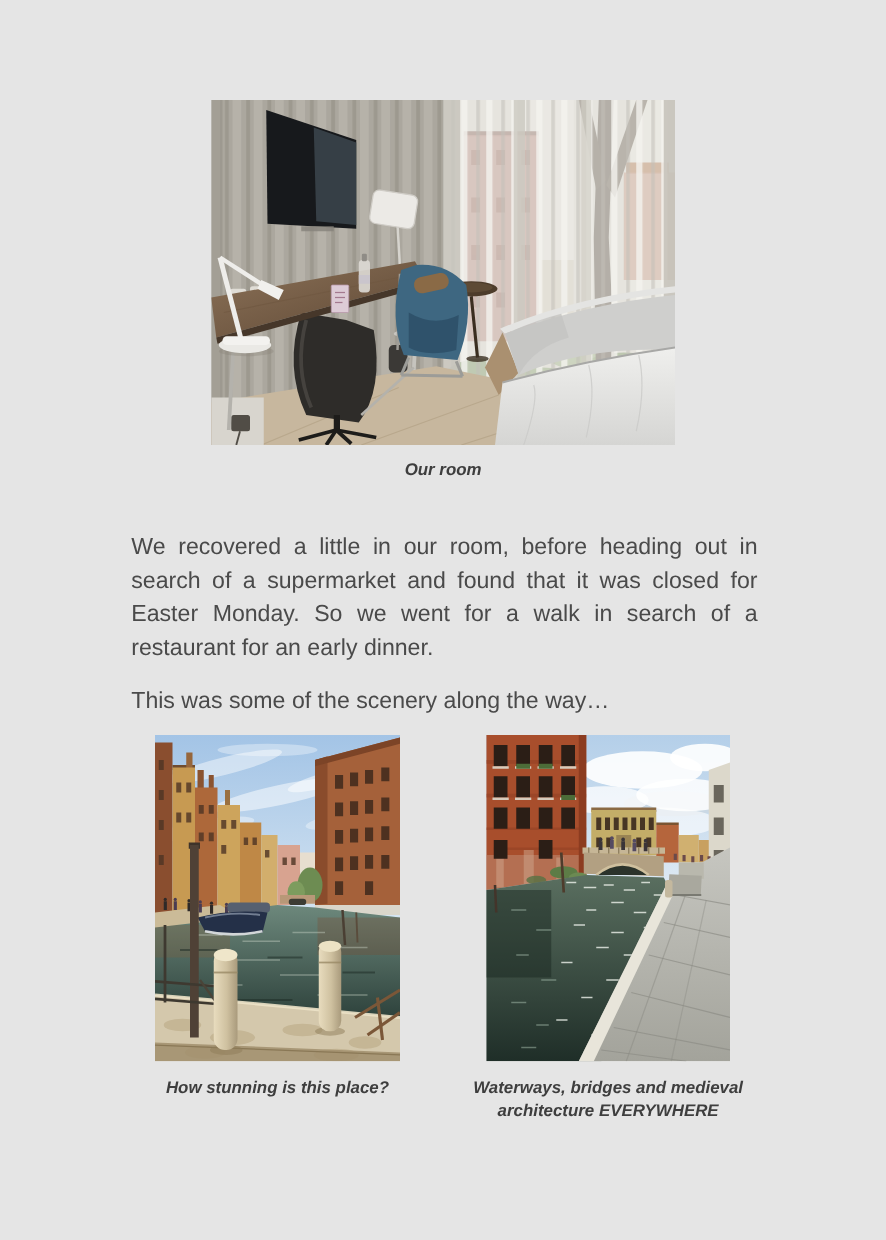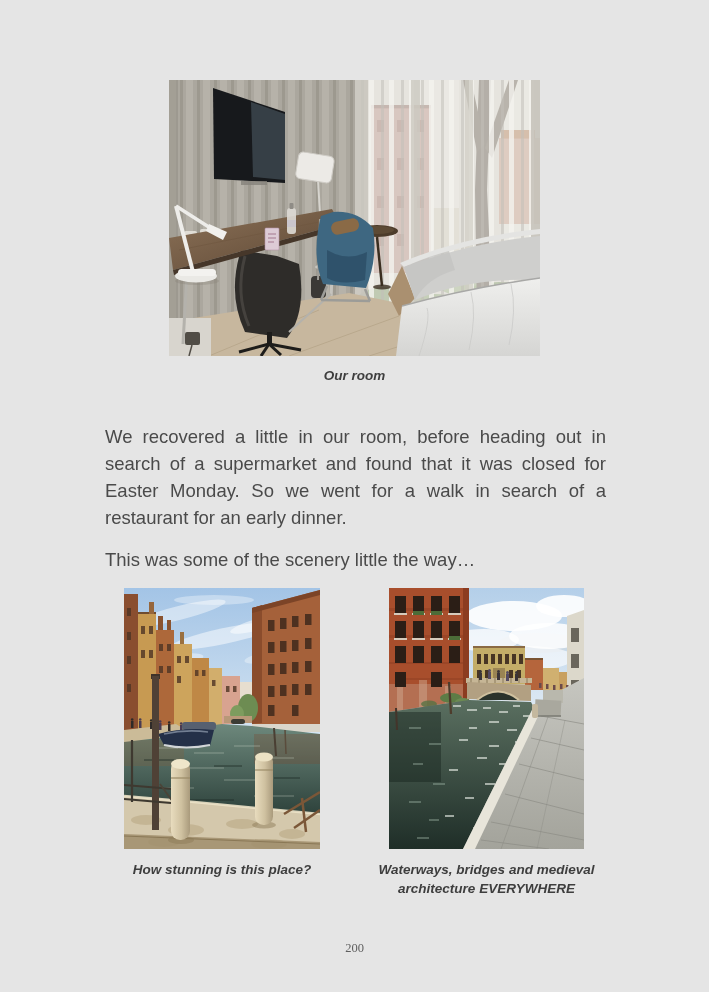--- a/index.html
+++ b/index.html
@@ -190,21 +190,21 @@
           <path d="M250,276 Q262,240 258,228"></path>
             <path d="M300,270 Q308,235 302,212"></path>
             <path d="M340,265 Q348,230 342,204"></path>
         </g>
       </g>
     </svg>
     <figcaption>Our room</figcaption>
   </figure>
 
   <p class="body-par p1">We recovered a little in our room, before heading out in search of a supermarket and found that it was closed for Easter Monday. So we went for a walk in search of a restaurant for an early dinner.</p>
-  <p class="body-par p2">This was some of the scenery little the way…</p>
+  <p class="body-par p2">This was some of the scenery along the way…</p>
 
   <figure class="fig-canal-left">
     <svg width="196" height="261" viewBox="0 0 196 261">
       <defs>
         <linearGradient id="sky1" x1="0" y1="0" x2="0" y2="1">
           <stop offset="0" stop-color="#a3c4e6"></stop>
             <stop offset="1" stop-color="#d6e5f2"></stop>
         </linearGradient>
         <linearGradient id="wat1" x1="0" y1="0" x2="0" y2="1">
           <stop offset="0" stop-color="#6d887c"></stop>
@@ -542,15 +542,14 @@
         <path d="M176,132 L148,261" stroke="#8b8b84" stroke-width="1" opacity="0.4"></path>
         <rect x="154" y="102" width="20" height="13" fill="#b9b8ad"></rect>
         <rect x="146" y="112" width="26" height="16" fill="#a9a89e" transform="rotate(3 159 120)"></rect>
         <path d="M146,128 h26" stroke="#7a7a72" stroke-width="1.5"></path>
         <rect x="143" y="116" width="6" height="14" rx="2" fill="#c4b89e"></rect>
       </g>
     </svg>
     <figcaption>Waterways, bridges and medieval architecture EVERYWHERE</figcaption>
   </figure>
 
-  <div class="page-number">200</div>
 
 </div>
 
 </body></html>

